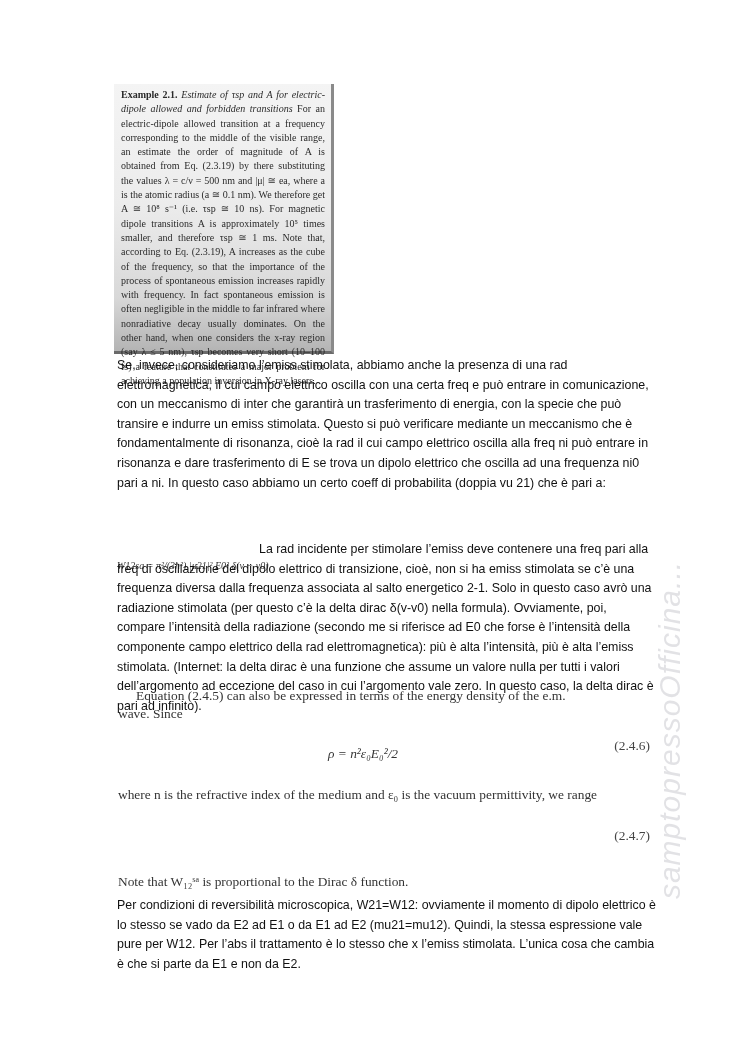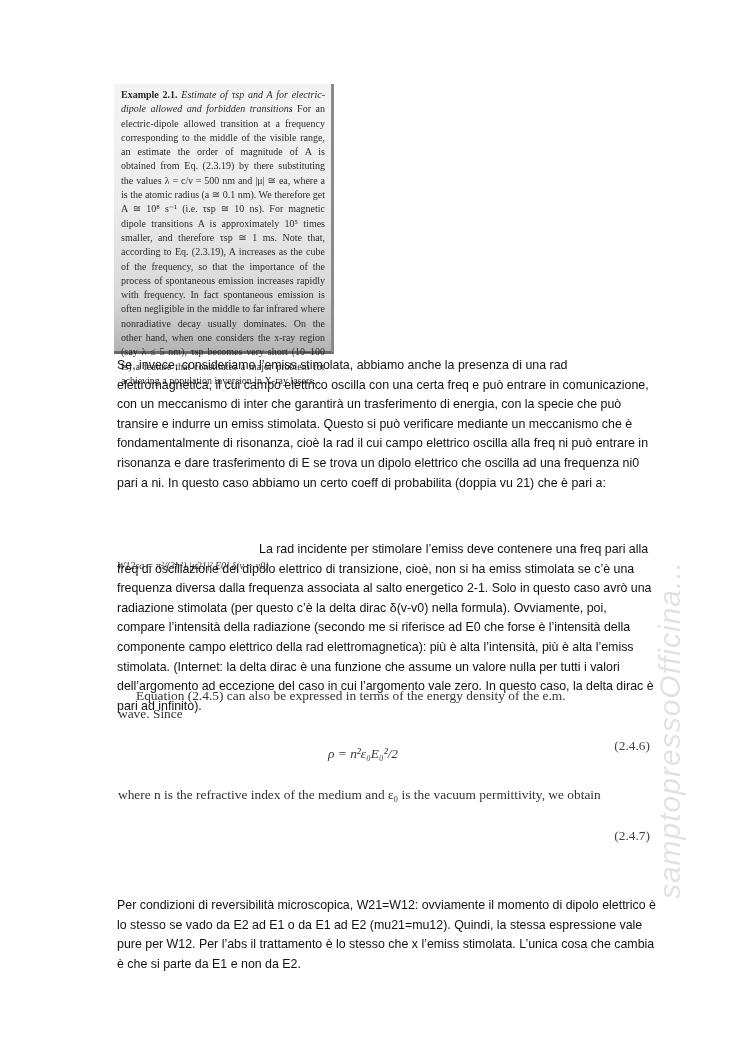--- a/index.html
+++ b/index.html
@@ -69,22 +69,23 @@
 
   <div class="notes" style="top:540px; text-indent:142px;">
     <p style="margin-top:0;">La rad incidente per stimolare l’emiss deve contenere una freq pari alla freq di oscillazione del dipolo elettrico di transizione, cioè, non si ha emiss stimolata se c’è una frequenza diversa dalla frequenza associata al salto energetico 2-1. Solo in questo caso avrò una radiazione stimolata (per questo c’è la delta dirac δ(v-v0) nella formula). Ovviamente, poi, compare l’intensità della radiazione (secondo me si riferisce ad E0 che forse è l’intensità della componente campo elettrico della rad elettromagnetica): più è alta l’intensità, più è alta l’emiss stimolata. (Internet: la delta dirac è una funzione che assume un valore nulla per tutti i valori dell’argomento ad eccezione del caso in cui l’argomento vale zero. In questo caso, la delta dirac è pari ad infinito).</p>
   </div>
 
   <div class="book">
     <div class="line" style="left:18px; top:0px;">Equation (2.4.5) can also be expressed in terms of the energy density of the e.m.</div>
     <div class="line" style="left:0px; top:18px;">wave. Since</div>
     <div class="eq" style="left:210px; top:52px;margin-top:6px;">ρ = n²ε₀E₀²/2</div>
     <div class="eqnum" style="top:50px;">(2.4.6)</div>
-    <div class="line" style="left:0px; top:99px;">where n is the refractive index of the medium and ε₀ is the vacuum permittivity, we obtain</div>
+    <div class="line" style="left:0px; top:99px;">where n is the refractive index of the medium and ε₀ is the vacuum permittivity, we range</div>
     <div class="eqnum" style="top:140px;">(2.4.7)</div>
+    <div class="line" style="left:0px; top:186px;">Note that W₁₂ˢᵃ is proportional to the Dirac δ function.</div>
   </div>
 
   <div class="notes" style="top:896px;">
     <p>Per condizioni di reversibilità microscopica, W21=W12: ovviamente il momento di dipolo elettrico è lo stesso se vado da E2 ad E1 o da E1 ad E2 (mu21=mu12). Quindi, la stessa espressione vale pure per W12. Per l’abs il trattamento è lo stesso che x l’emiss stimolata. L’unica cosa che cambia è che si parte da E1 e non da E2.</p>
   </div>
 
   <div class="watermark">
     <span>samptopressoOfficina...</span>
   </div>
 </div>

